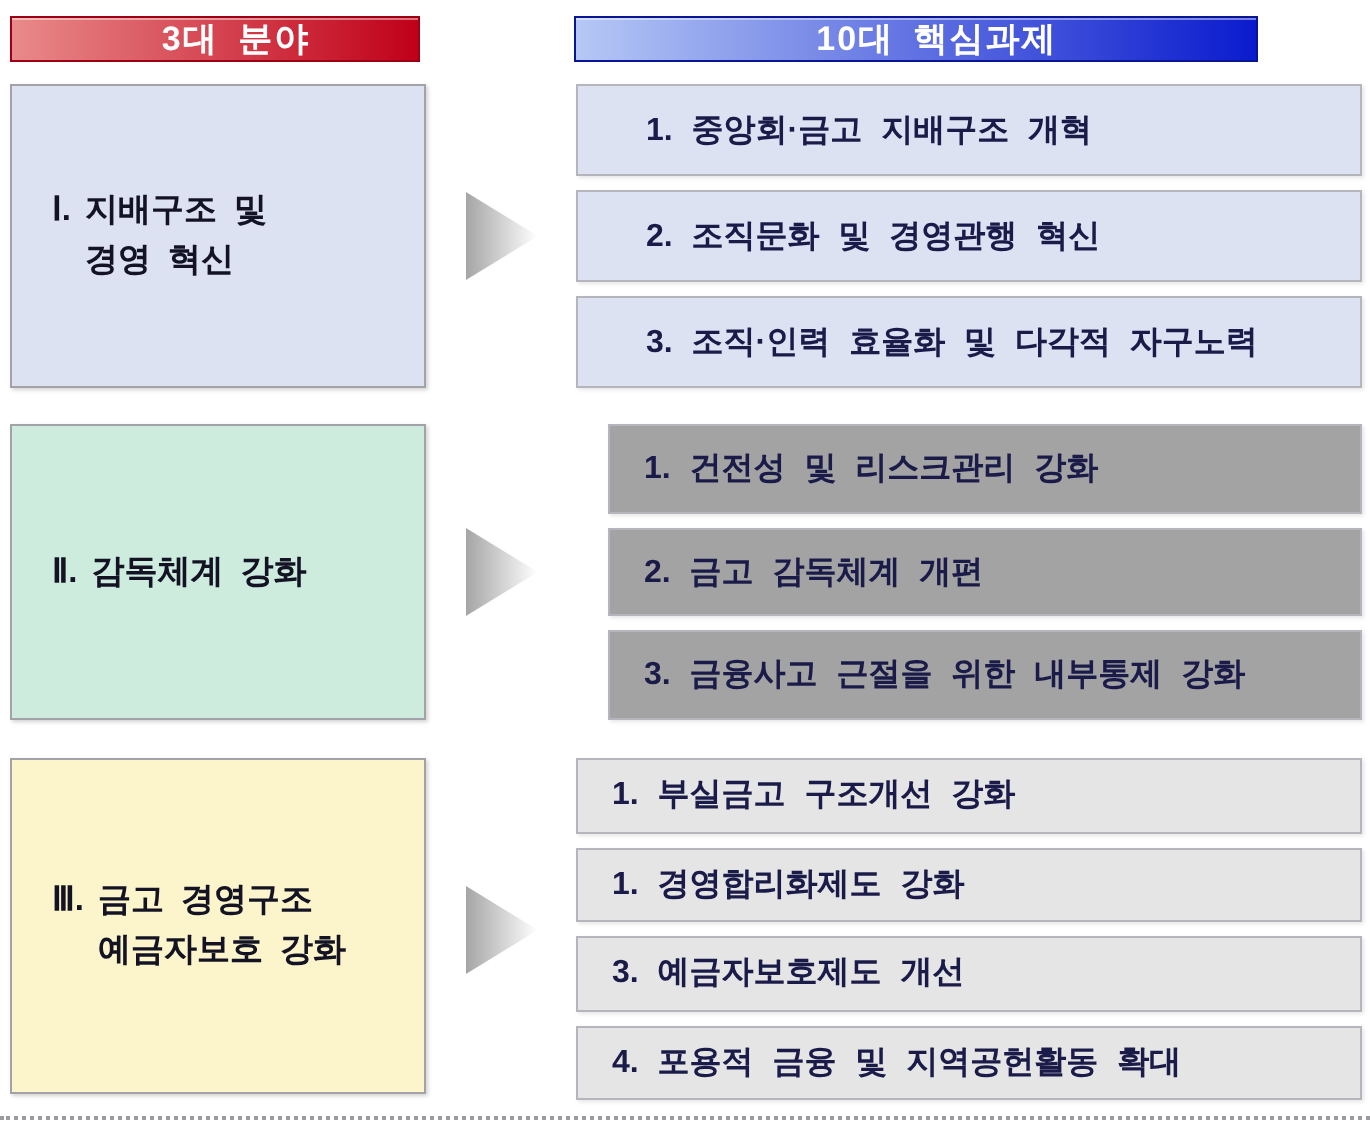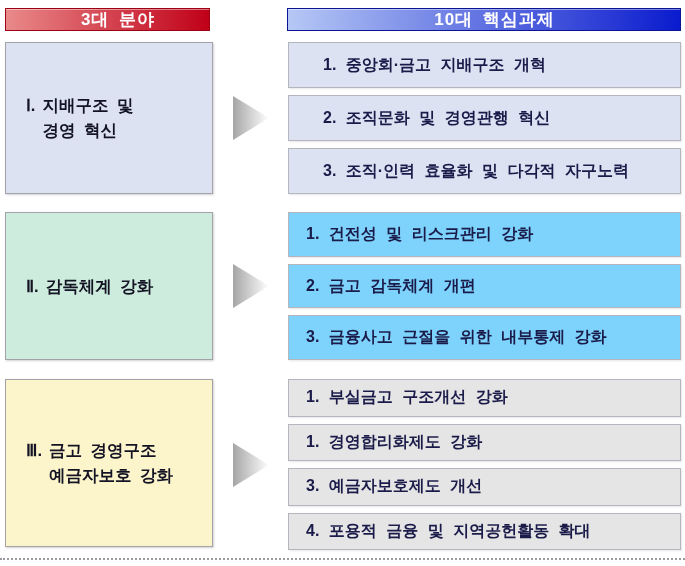--- a/index.html
+++ b/index.html
@@ -16,21 +16,21 @@
     padding-left:21px;
   }
   .hdr-red {
     width:205px;
     background:linear-gradient(to right, #e98a8a, #c00018);
     border:1px solid #9c0012;
     box-shadow: inset 0 1px 0 rgba(255,255,255,0.45);
   }
   .hdr-gap { width:77px; }
   .hdr-blue {
-    width:394px;
+    width:342px;
     background:linear-gradient(to right, #b6c8f5, #0a1bce);
     border:1px solid #0a1594;
     box-shadow: inset 0 1px 0 rgba(255,255,255,0.45);
   }
 
   
   .section { display:flex; margin-left:5px; }
   .sec1 { margin-top:11px; height:152px; }
   .sec2 { margin-top:18px; height:148px; }
   .sec3 { margin-top:19px; height:171px; }
@@ -65,21 +65,21 @@
   .item {
     flex:1; box-sizing:border-box;
     border:1px solid #b5b5bd;
     display:flex; align-items:center;
     padding-left:17px;
     font-weight:bold; font-size:16px; color:#1b1b4a;
     word-spacing:5px;
     box-shadow:1px 1px 2px rgba(0,0,0,0.10);
   }
   .items-blue   .item { background:#dde2f3;padding-left:34px; }
-  .items-green  .item { background:#7dd3fc; }
+  .items-green  .item { background:#a3a3a3;margin-left:16px; }
   .items-yellow .item { background:#e5e5e5; }
 
   .dotted {
     margin-top:8px; height:0;
     border-top:2px dotted #9a9aa0;
   }
 </style>
 </head>
 <body>
 

